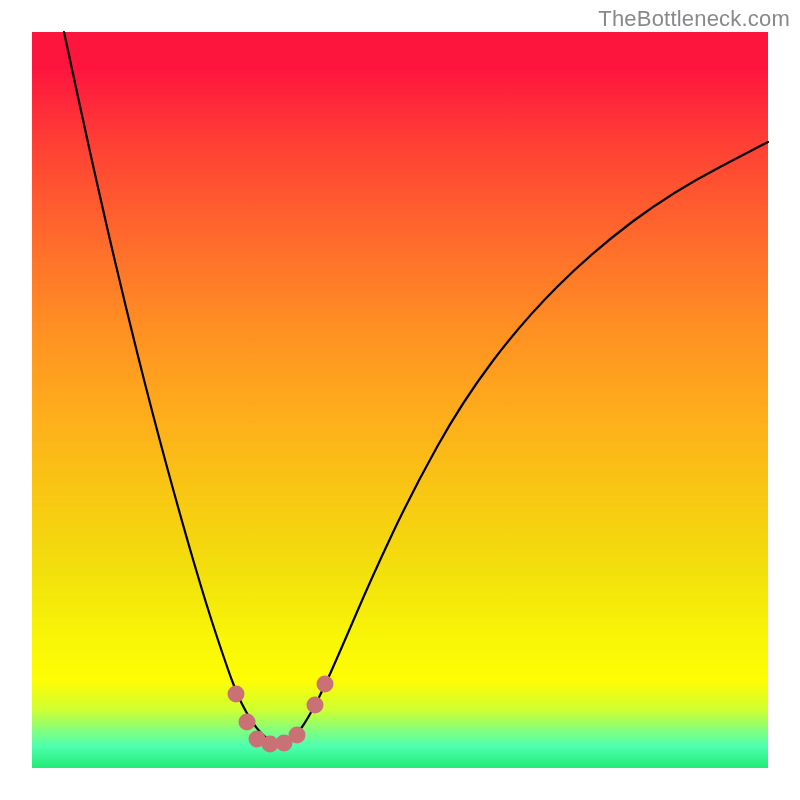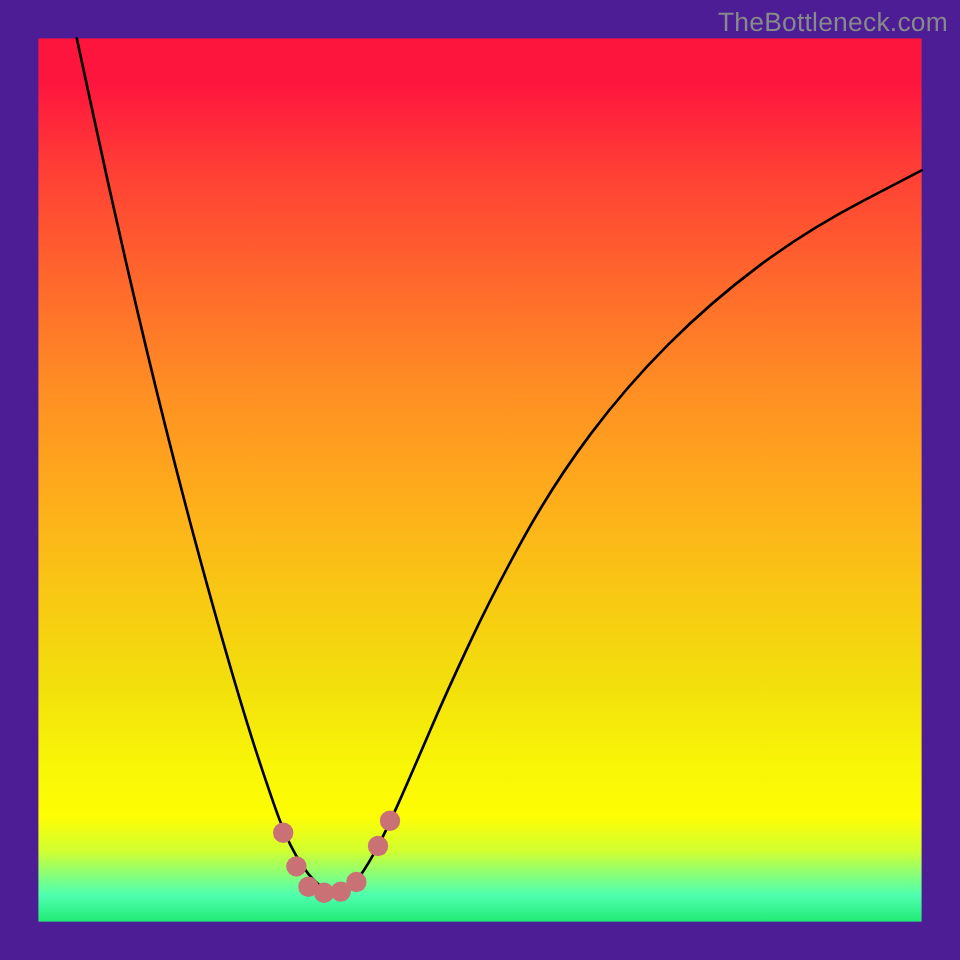--- a/index.html
+++ b/index.html
@@ -7,21 +7,21 @@
     padding: 0;
     width: 800px;
     height: 800px;
     background: #000000;
     overflow: hidden;
   }
   .frame {
     position: relative;
     width: 800px;
     height: 800px;
-    background: #4c1d95;
+    background: #ffffff;
   }
   .plot-area {
     position: absolute;
     left: 32px;
     top: 32px;
     width: 736px;
     height: 736px;
     background: linear-gradient(to bottom,
       #fe153e 0%,
       #fe153e 5%,

